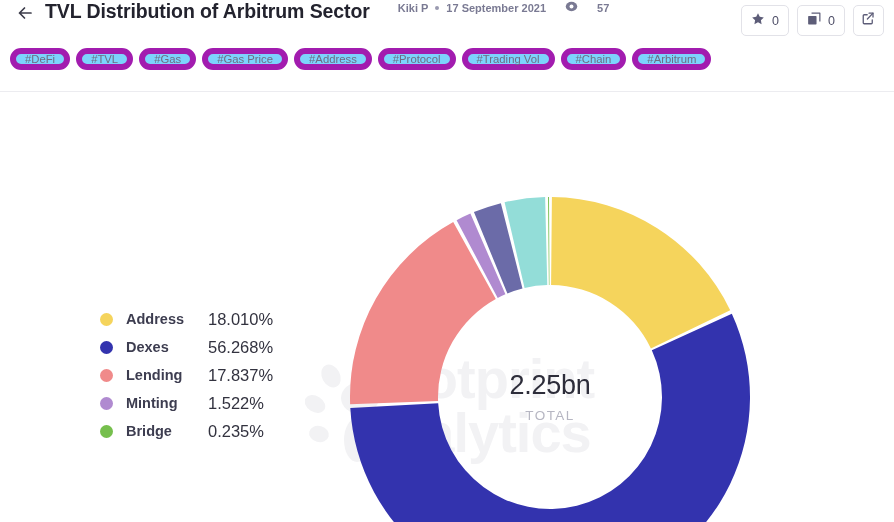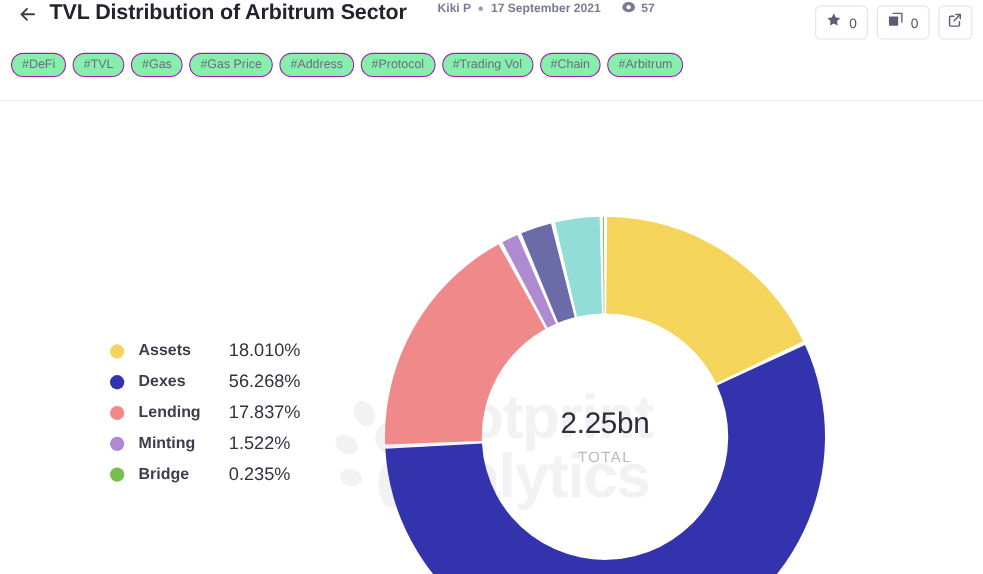--- a/index.html
+++ b/index.html
@@ -56,21 +56,21 @@
     font-weight: bold;
     white-space: nowrap;
   }
   .meta .dot-sep {
     width: 4px; height: 4px;
     border-radius: 50%;
     background: #9a9ab0;
     display: inline-block;
   }
   .meta .views {
-    display: flex; align-items: center; gap: 5px;
+    display: flex; align-items: center; gap: 19px;
     margin-left: 12px;
   }
   .eye-icon { display: block; }
 
   .actions {
     position: absolute;
     right: 10px; top: 5px;
     display: flex;
     gap: 8px;
   }
@@ -99,23 +99,23 @@
   .tags {
     position: absolute;
     left: 10px; top: 48px;
     display: flex;
     gap: 6px;
     align-items: center;
   }
   .tag {
     height: 22px;
     padding: 0 9px;
-    border: 1px solid #a21caf;
+    border: 6px solid #a21caf;
     border-radius: 11px;
-    background: #86efac;
+    background: #7dd3fc;
     color: #6d6d82;
     font-size: 11.3px;
     display: flex;
     align-items: center;
     cursor: pointer;
     white-space: nowrap;
   }
 
   
   .chart-area {
@@ -307,21 +307,21 @@
           <ellipse cx="14" cy="84" rx="8" ry="10" transform="rotate(-75 14 84)"></ellipse>
         </g>
       </svg>
       <div class="wm-text">footprint</div>
       <div class="wm-text2">analytics</div>
     </div>
 
     <div class="legend">
         <div class="legend-row">
           <span class="legend-dot" style="background: rgb(245, 212, 92);"></span>
-          <span class="legend-label">Assets</span>
+          <span class="legend-label">Address</span>
           <span class="legend-value">18.010%</span>
         </div>
         <div class="legend-row">
           <span class="legend-dot" style="background: rgb(51, 51, 174);"></span>
           <span class="legend-label">Dexes</span>
           <span class="legend-value">56.268%</span>
         </div>
         <div class="legend-row">
           <span class="legend-dot" style="background: rgb(240, 138, 138);"></span>
           <span class="legend-label">Lending</span>

